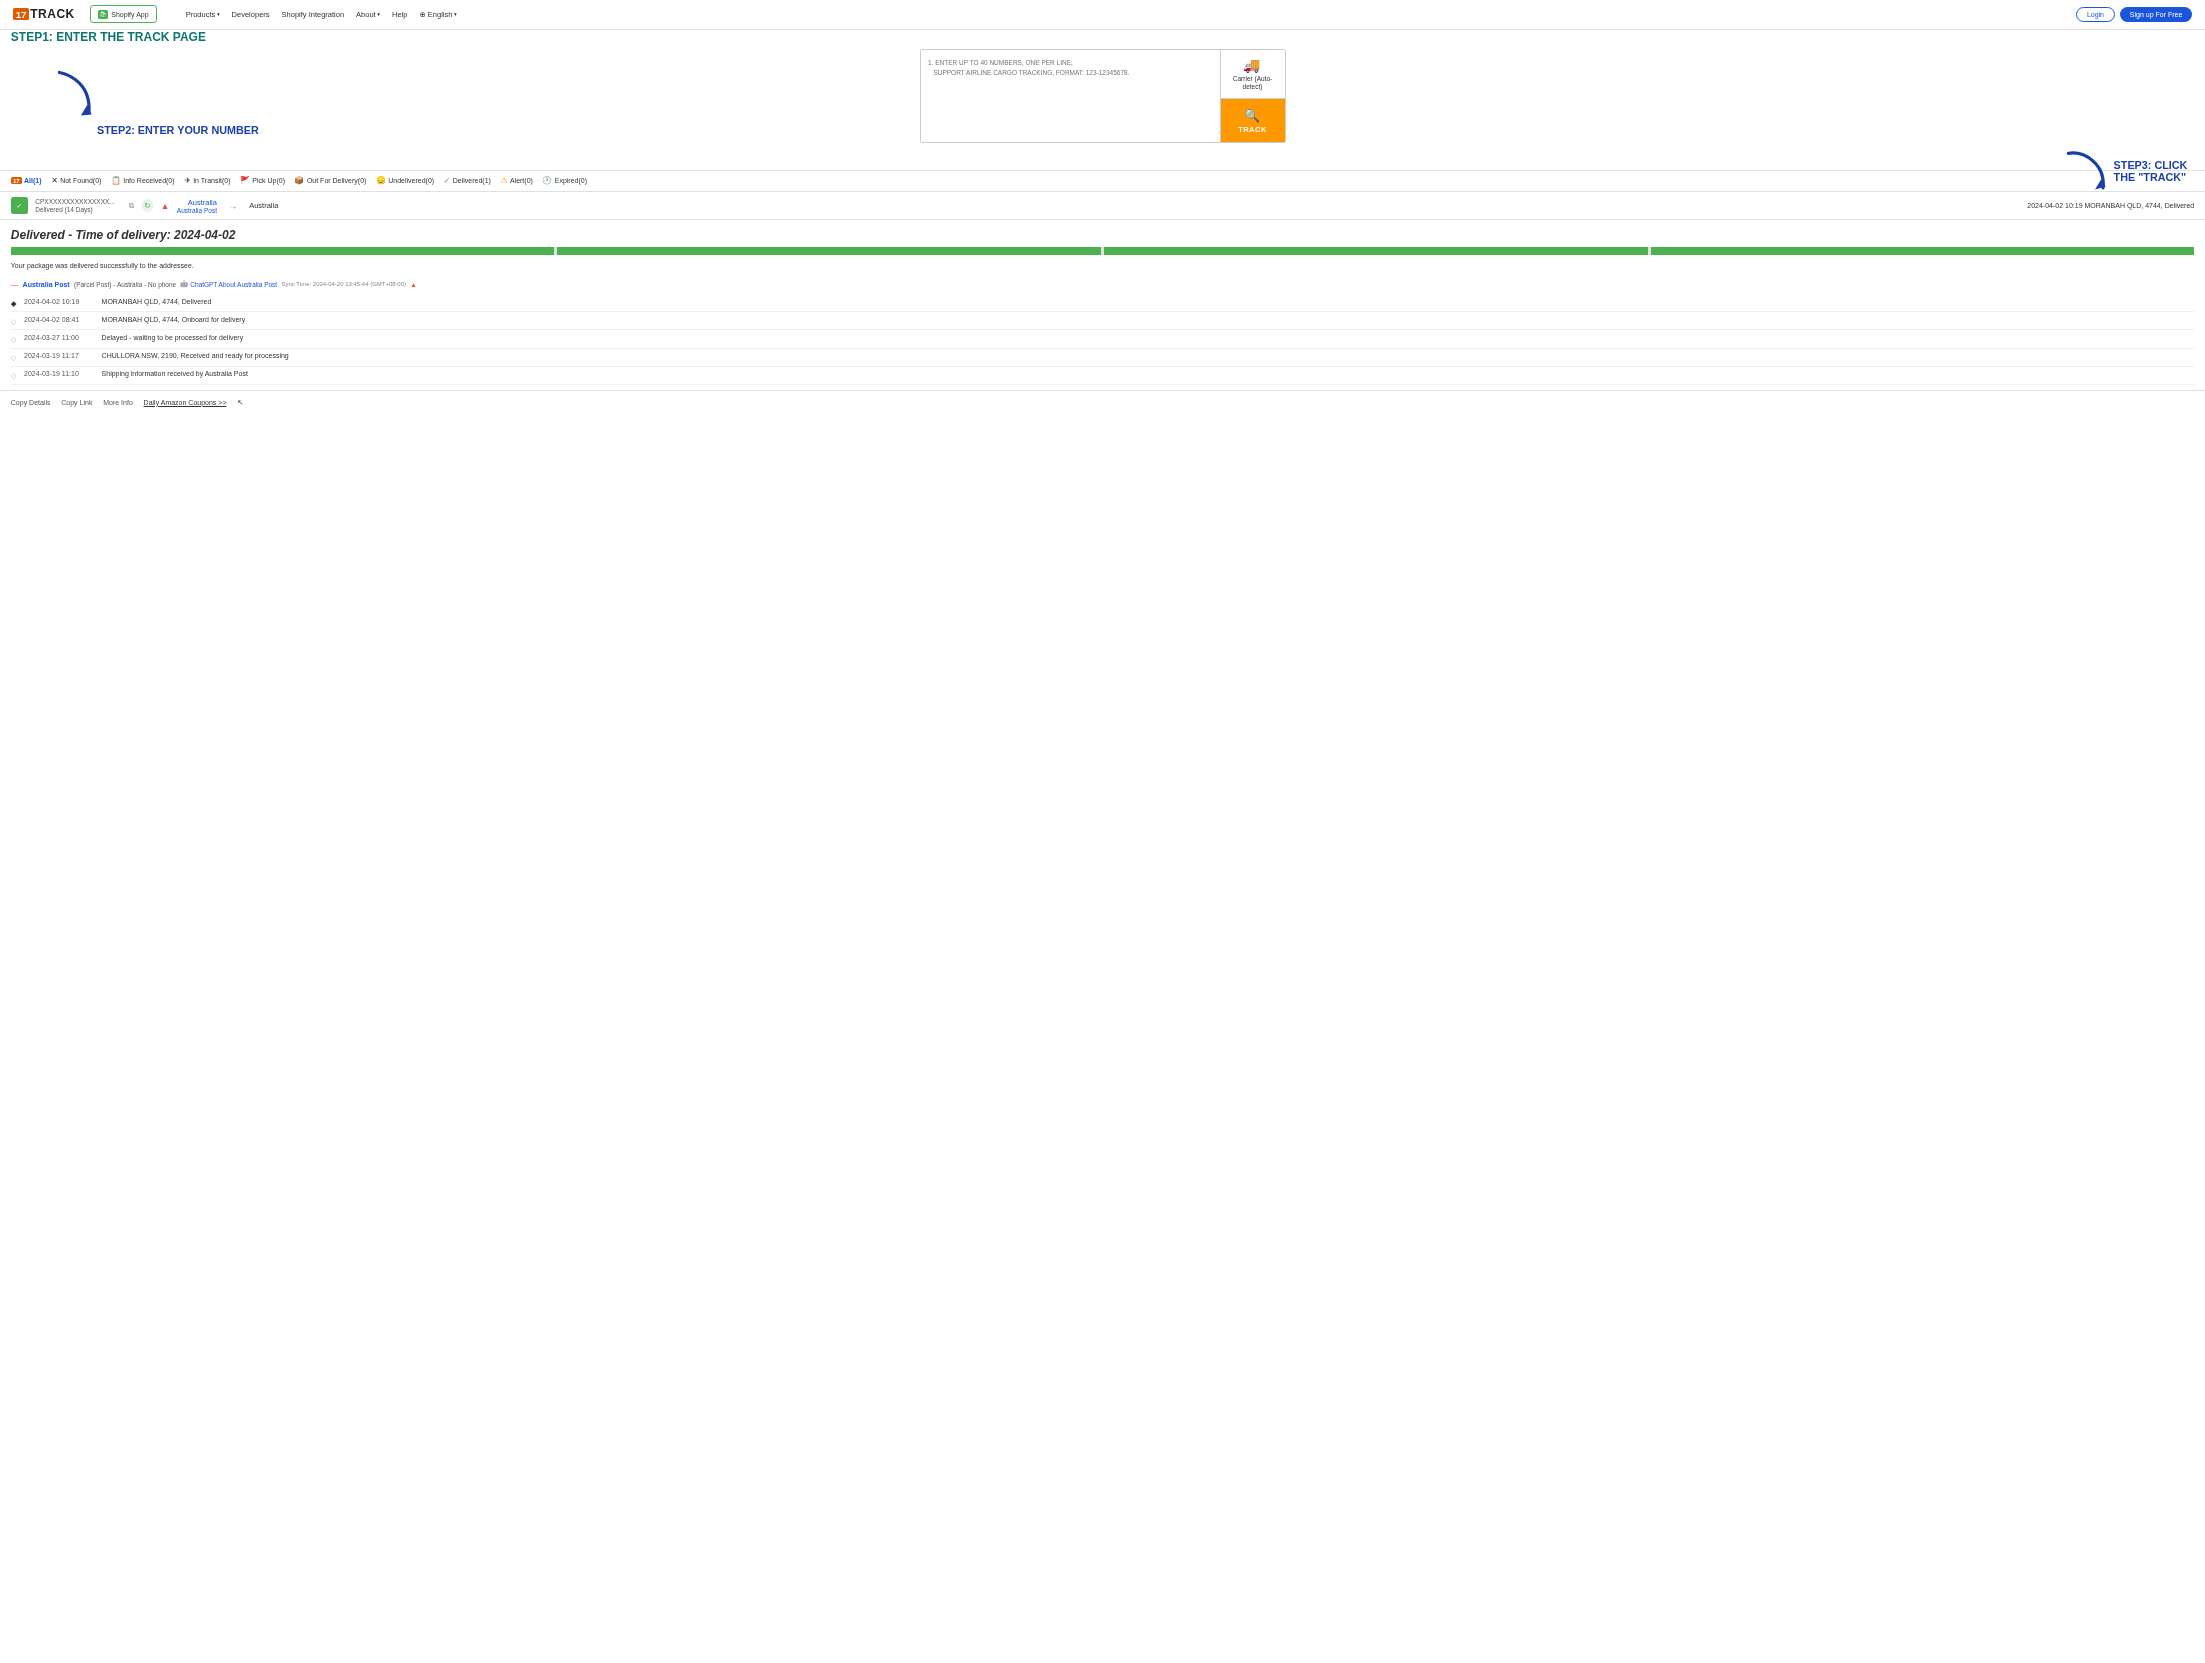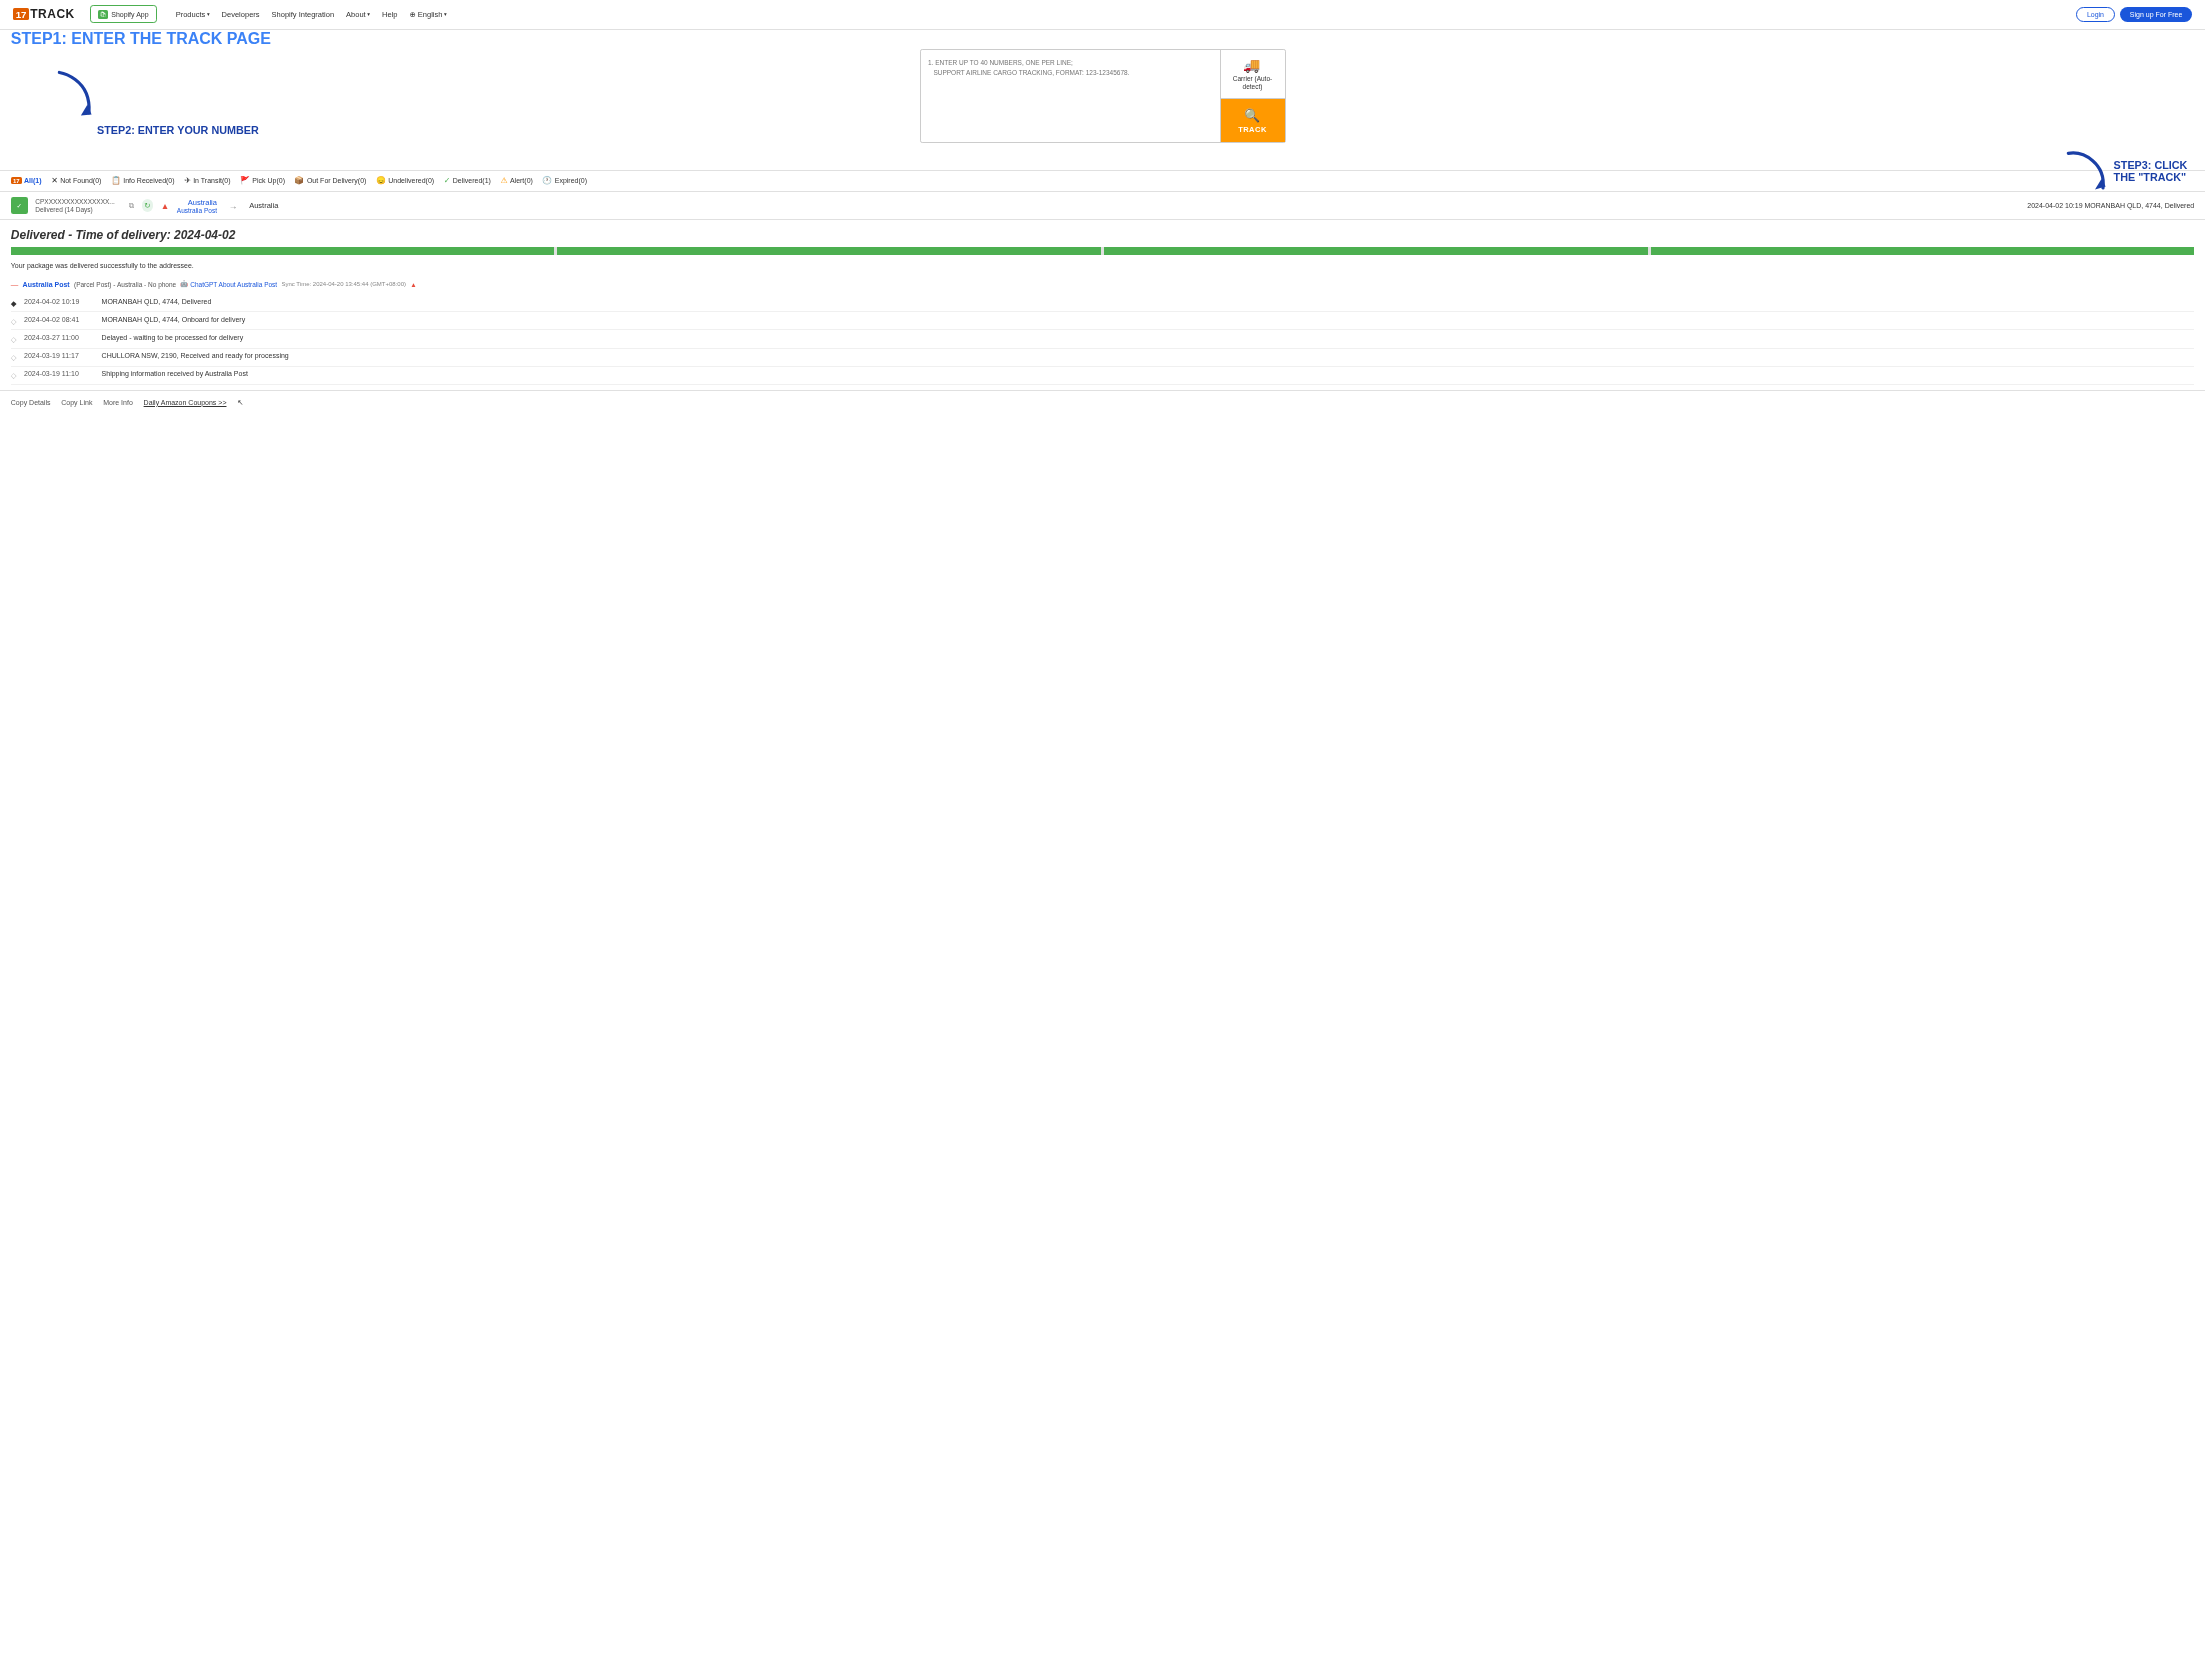--- a/index.html
+++ b/index.html
@@ -44,21 +44,21 @@
       align-items: center;
       justify-content: center;
       color: #fff;
       font-size: 5.4px;
     }
     .nav-links {
       display: flex;
       align-items: center;
       gap: 12px;
       flex: 1;
-      margin-left: 10px;
+      margin-left: 20px;
     }
     .nav-item {
       font-size: 7.5px;
       color: #333;
       cursor: pointer;
       white-space: nowrap;
       display: flex;
       align-items: center;
       gap: 1.6px;
     }
@@ -160,22 +160,22 @@
       min-height: 43px;
     }
     .track-btn-icon { font-size: 13px; }
     .track-btn-label { font-size: 7.5px; font-weight: bold; letter-spacing: 0.5px; }
 
     
     .step1-label {
       position: absolute;
       top: 0px;
       left: 10.8px;
-      color: #3b82f6;
-      font-size: 16px;
+      color: #0f766e;
+      font-size: 12px;
       font-weight: bold;
     }
     .arrow-down-left {
       position: absolute;
       top: 37px;
       left: 54px;
     }
     .arrow-down-left svg { width: 43px; height: 54px; }
 
     .step2-label {

